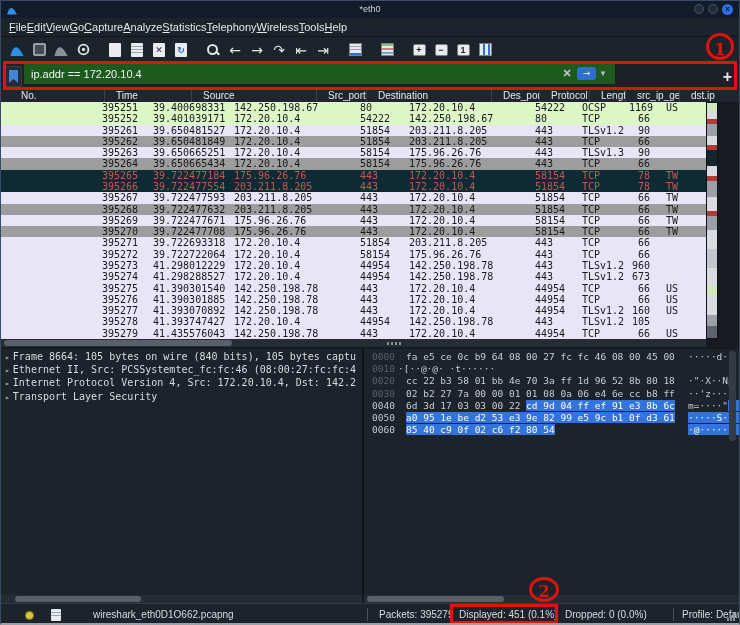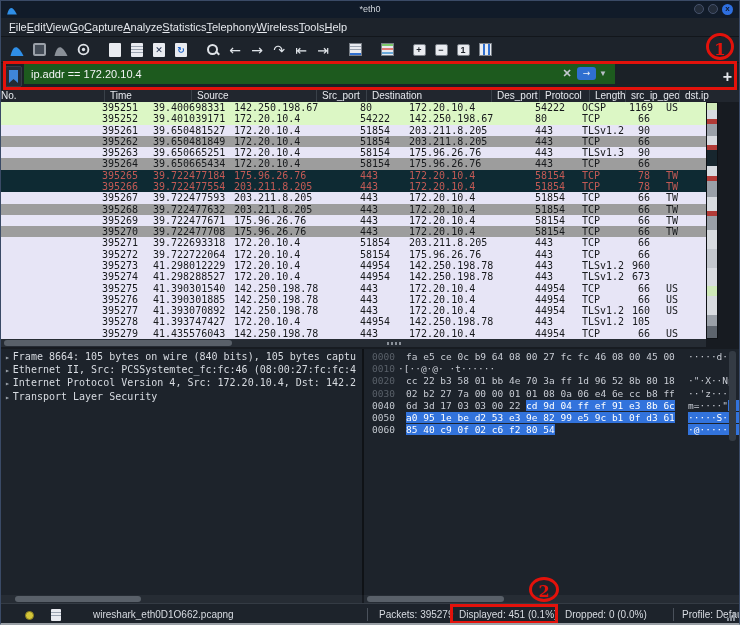--- a/index.html
+++ b/index.html
@@ -75,23 +75,23 @@
     color:#eef2f8; font-size:9px; line-height:12px; text-align:center;
     margin:0 3px; font-family:"DejaVu Sans", sans-serif; }
   .f-caret { color:#b9bfc8; font-size:8px; margin-right:8px; }
   .f-plus { position:absolute; right:7px; top:3px; color:#e4e7ec; font-size:16px;
     line-height:21px; font-weight:bold; }
   
   .grid-cols { display:grid;
     grid-template-columns:103px 87px 125px 50px 125px 48px 50px 36px 54px 1fr; }
   .pheader { position:absolute; left:0; top:89px; width:100%; height:12px;
     background:#21262e; color:#e6e9ee; font-size:10px; line-height:12px; }
-  .pheader .cell { border-left:1px solid #3a4149; padding-left:5px;
+  .pheader .cell { border-left:1px solid #3a4149; padding-left:11px;
     overflow:hidden; white-space:nowrap; }
-  .pheader .cell:first-child { border-left:none; padding-left:0; }
+  .pheader .cell:first-child { border-left:none; padding-left:0;margin-left:20px; }
   .plist { position:absolute; left:0; top:101px; width:705px; height:237px;
     display:flex; flex-direction:column; background:#171b21;
     font-family:"DejaVu Sans Mono", monospace; font-size:10px; }
   .prow { flex:1; color:#16181b; overflow:hidden;padding-left:40px; }
   .prow span { white-space:nowrap; overflow:hidden; line-height:11.3px; }
   .c-no { text-align:right; padding-right:6px; }
   .c-time { padding-left:9px; }
   .c-src,.c-dst { padding-left:3px; }
   .c-sport,.c-dport { padding-left:4px; }
   .c-proto { padding-left:3px; }

